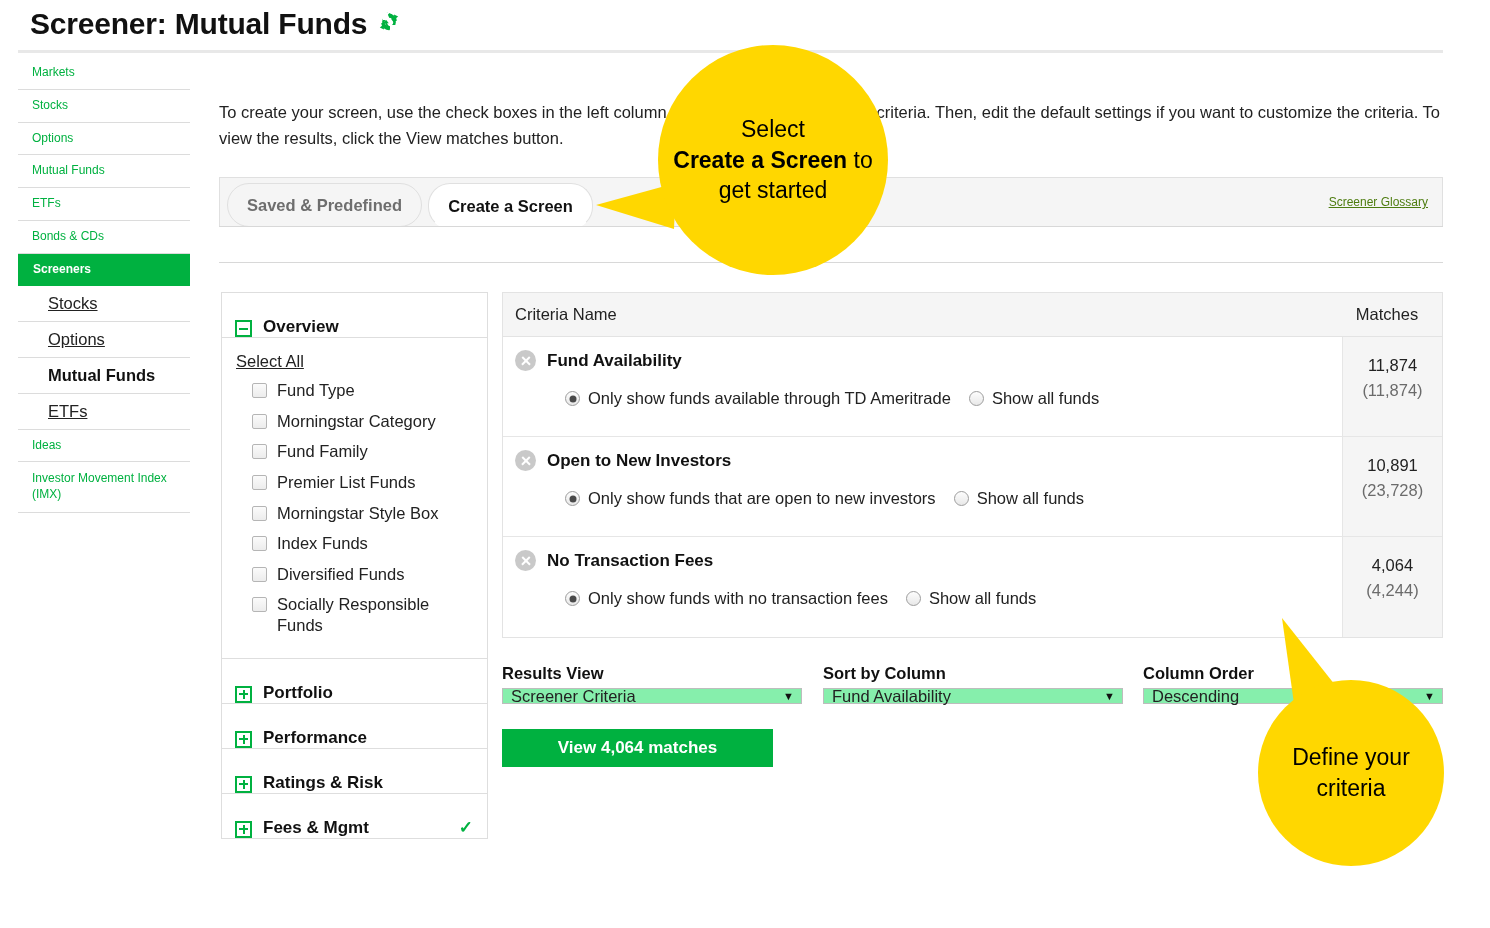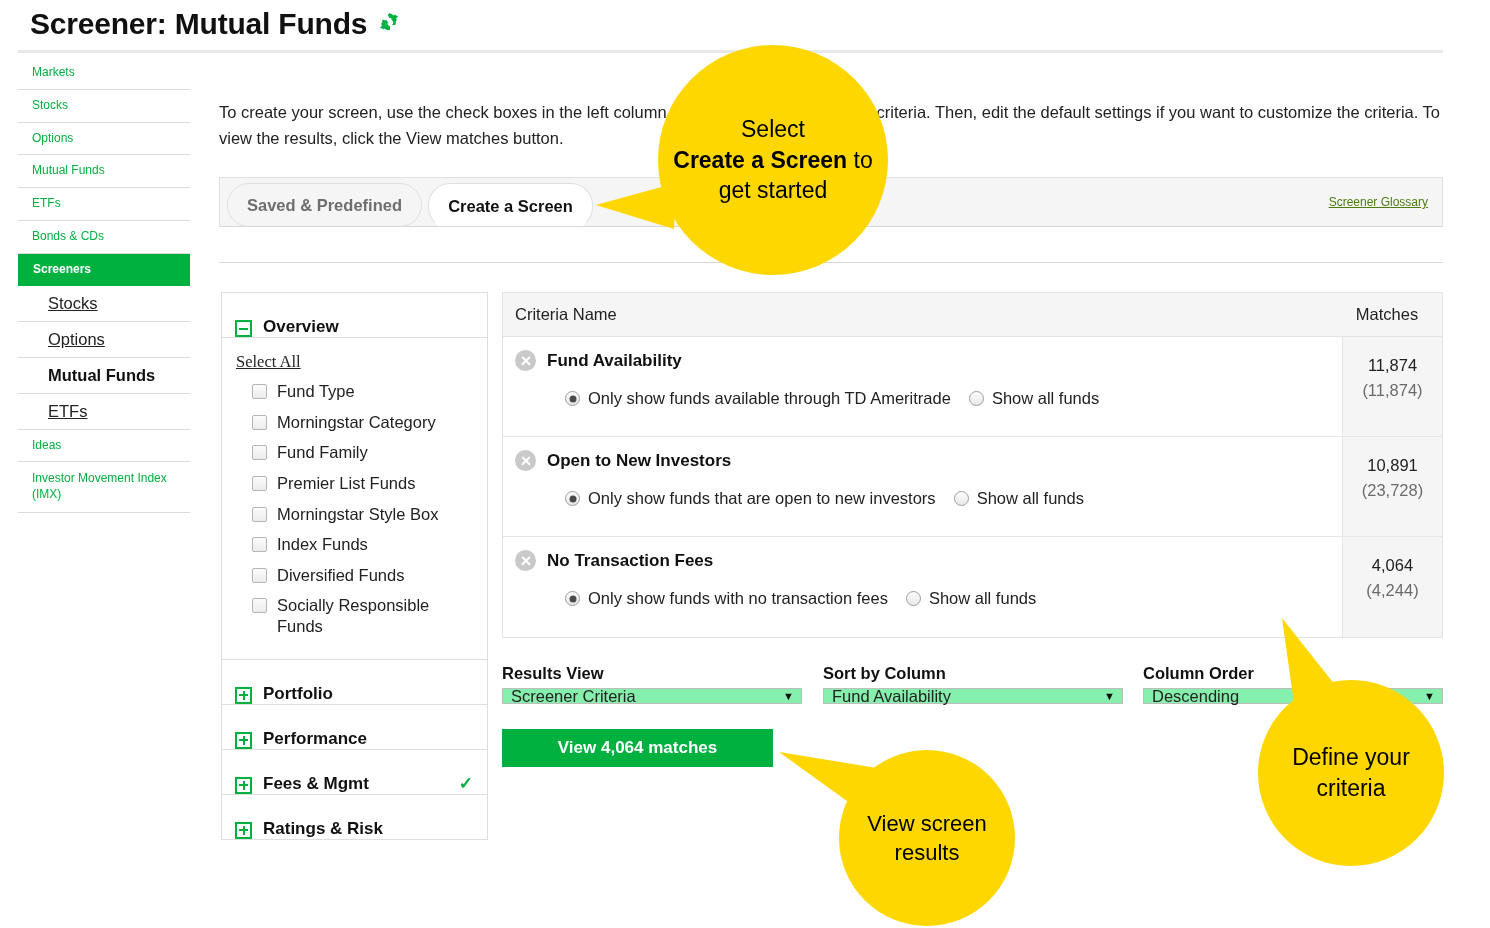--- a/index.html
+++ b/index.html
@@ -120,21 +120,21 @@
   }
   .pm-box.plus::after {
     content: ""; position: absolute; width: 2px; height: 9px; background: #00b140;
   }
   .acc-check {
     position: absolute; right: 14px; color: #00b140; font-size: 17px;
     font-weight: bold;
   }
   .select-all {
     font-size: 16.5px; color: #222222; text-decoration: underline;
-    margin-bottom: 9px; display: inline-block; cursor: pointer; font-family: Liberation Serif, serif;
+    margin-bottom: 9px; display: inline-block; cursor: pointer;
   }
   .cb-row {
     display: flex; align-items: flex-start; gap: 10px;
     margin: 0 0 10px 16px; font-size: 16.5px; color: #222222;
     line-height: 1.25; cursor: pointer; max-width: 215px;
   }
   .cb {
     width: 15px; height: 15px; border: 1px solid #b5b5b5; border-radius: 2px;
     background: linear-gradient(#fbfbfb, #ececec);
     flex: 0 0 auto; margin-top: 3px;
@@ -321,26 +321,26 @@
     <div class="acc-head stacked">
       <span class="pm-box plus"></span>
       <span>Portfolio</span>
     </div>
     <div class="acc-head stacked">
       <span class="pm-box plus"></span>
       <span>Performance</span>
     </div>
     <div class="acc-head stacked">
       <span class="pm-box plus"></span>
+      <span>Ratings &amp; Risk</span>
+    </div>
+    <div class="acc-head stacked">
+      <span class="pm-box plus"></span>
       <span>Fees &amp; Mgmt</span>
       <span class="acc-check">✓</span>
-    </div>
-    <div class="acc-head stacked">
-      <span class="pm-box plus"></span>
-      <span>Ratings &amp; Risk</span>
     </div>
   </div>
 
   <div class="crit-table">
     <div class="crit-header">
       <div class="ch-name">Criteria Name</div>
       <div class="ch-matches">Matches</div>
     </div>
 
     <div class="crit-row">
@@ -445,26 +445,20 @@
     </svg>
     <div class="bubble">
       <div>
         <span>Select</span><br>
         <b>Create a Screen</b><span> to</span><br>
         <span>get started</span>
       </div>
     </div>
   </div>
 
-  <div class="callout c2" style="left:781px; top:750px; width:236px; height:178px;">
-    <svg class="tail" style="left:-2px; top:2px;" width="100" height="72" viewBox="0 0 100 72">
-      <polygon points="98,16 0,0 86,62" fill="#FFD700"></polygon>
-    </svg>
-    <div class="bubble">View screen results</div>
-  </div>
 
   <div class="callout c3" style="left:1258px; top:620px; width:192px; height:250px;">
     <svg class="tail" style="left:4px; top:-2px;" width="110" height="110" viewBox="0 0 110 110">
       <polygon points="20,0 96,96 34,100" fill="#FFD700"></polygon>
     </svg>
     <div class="bubble">Define your criteria</div>
   </div>
 
 </div>
 

